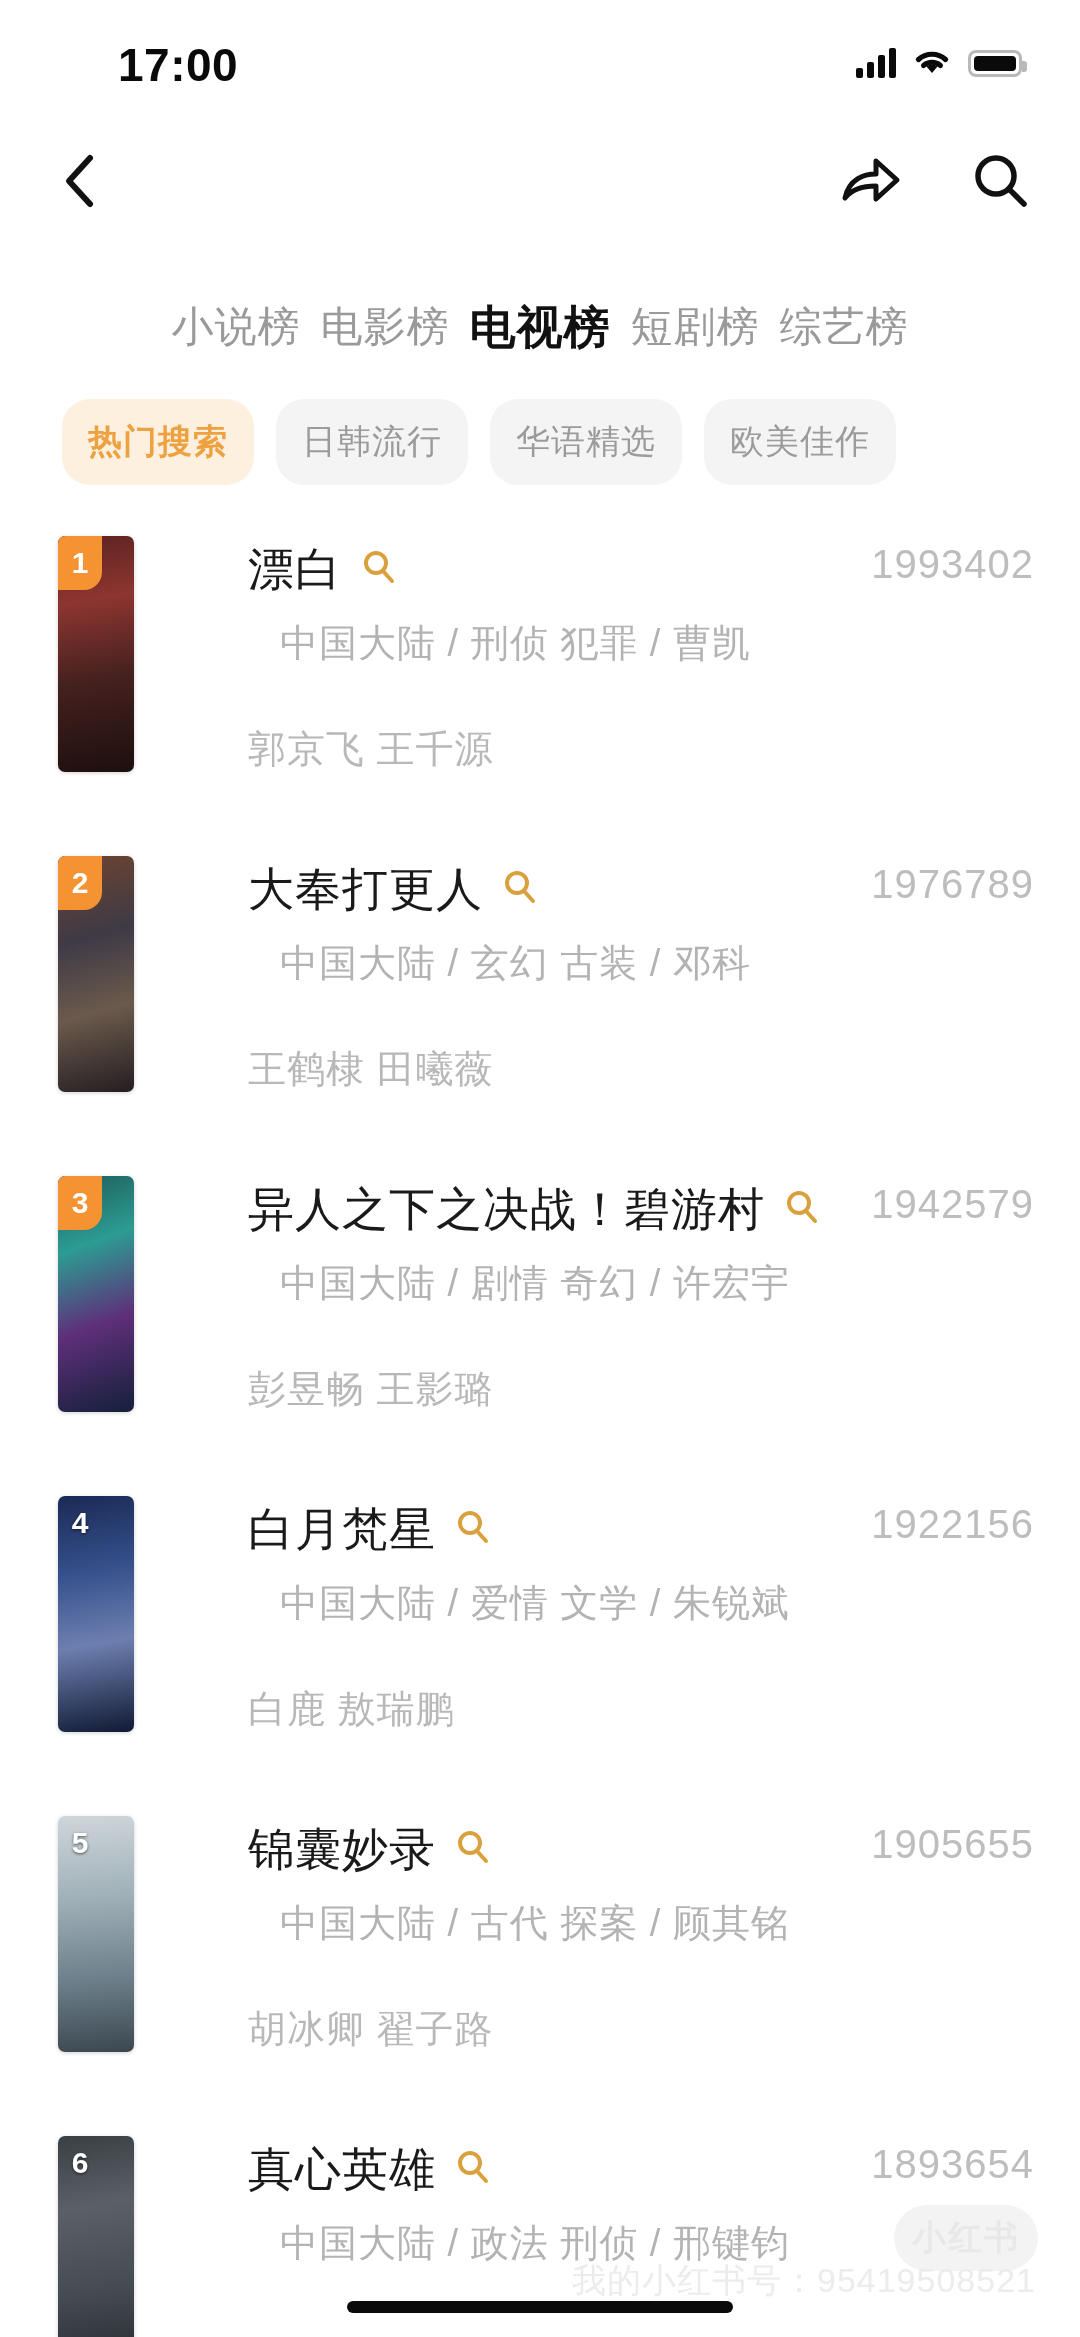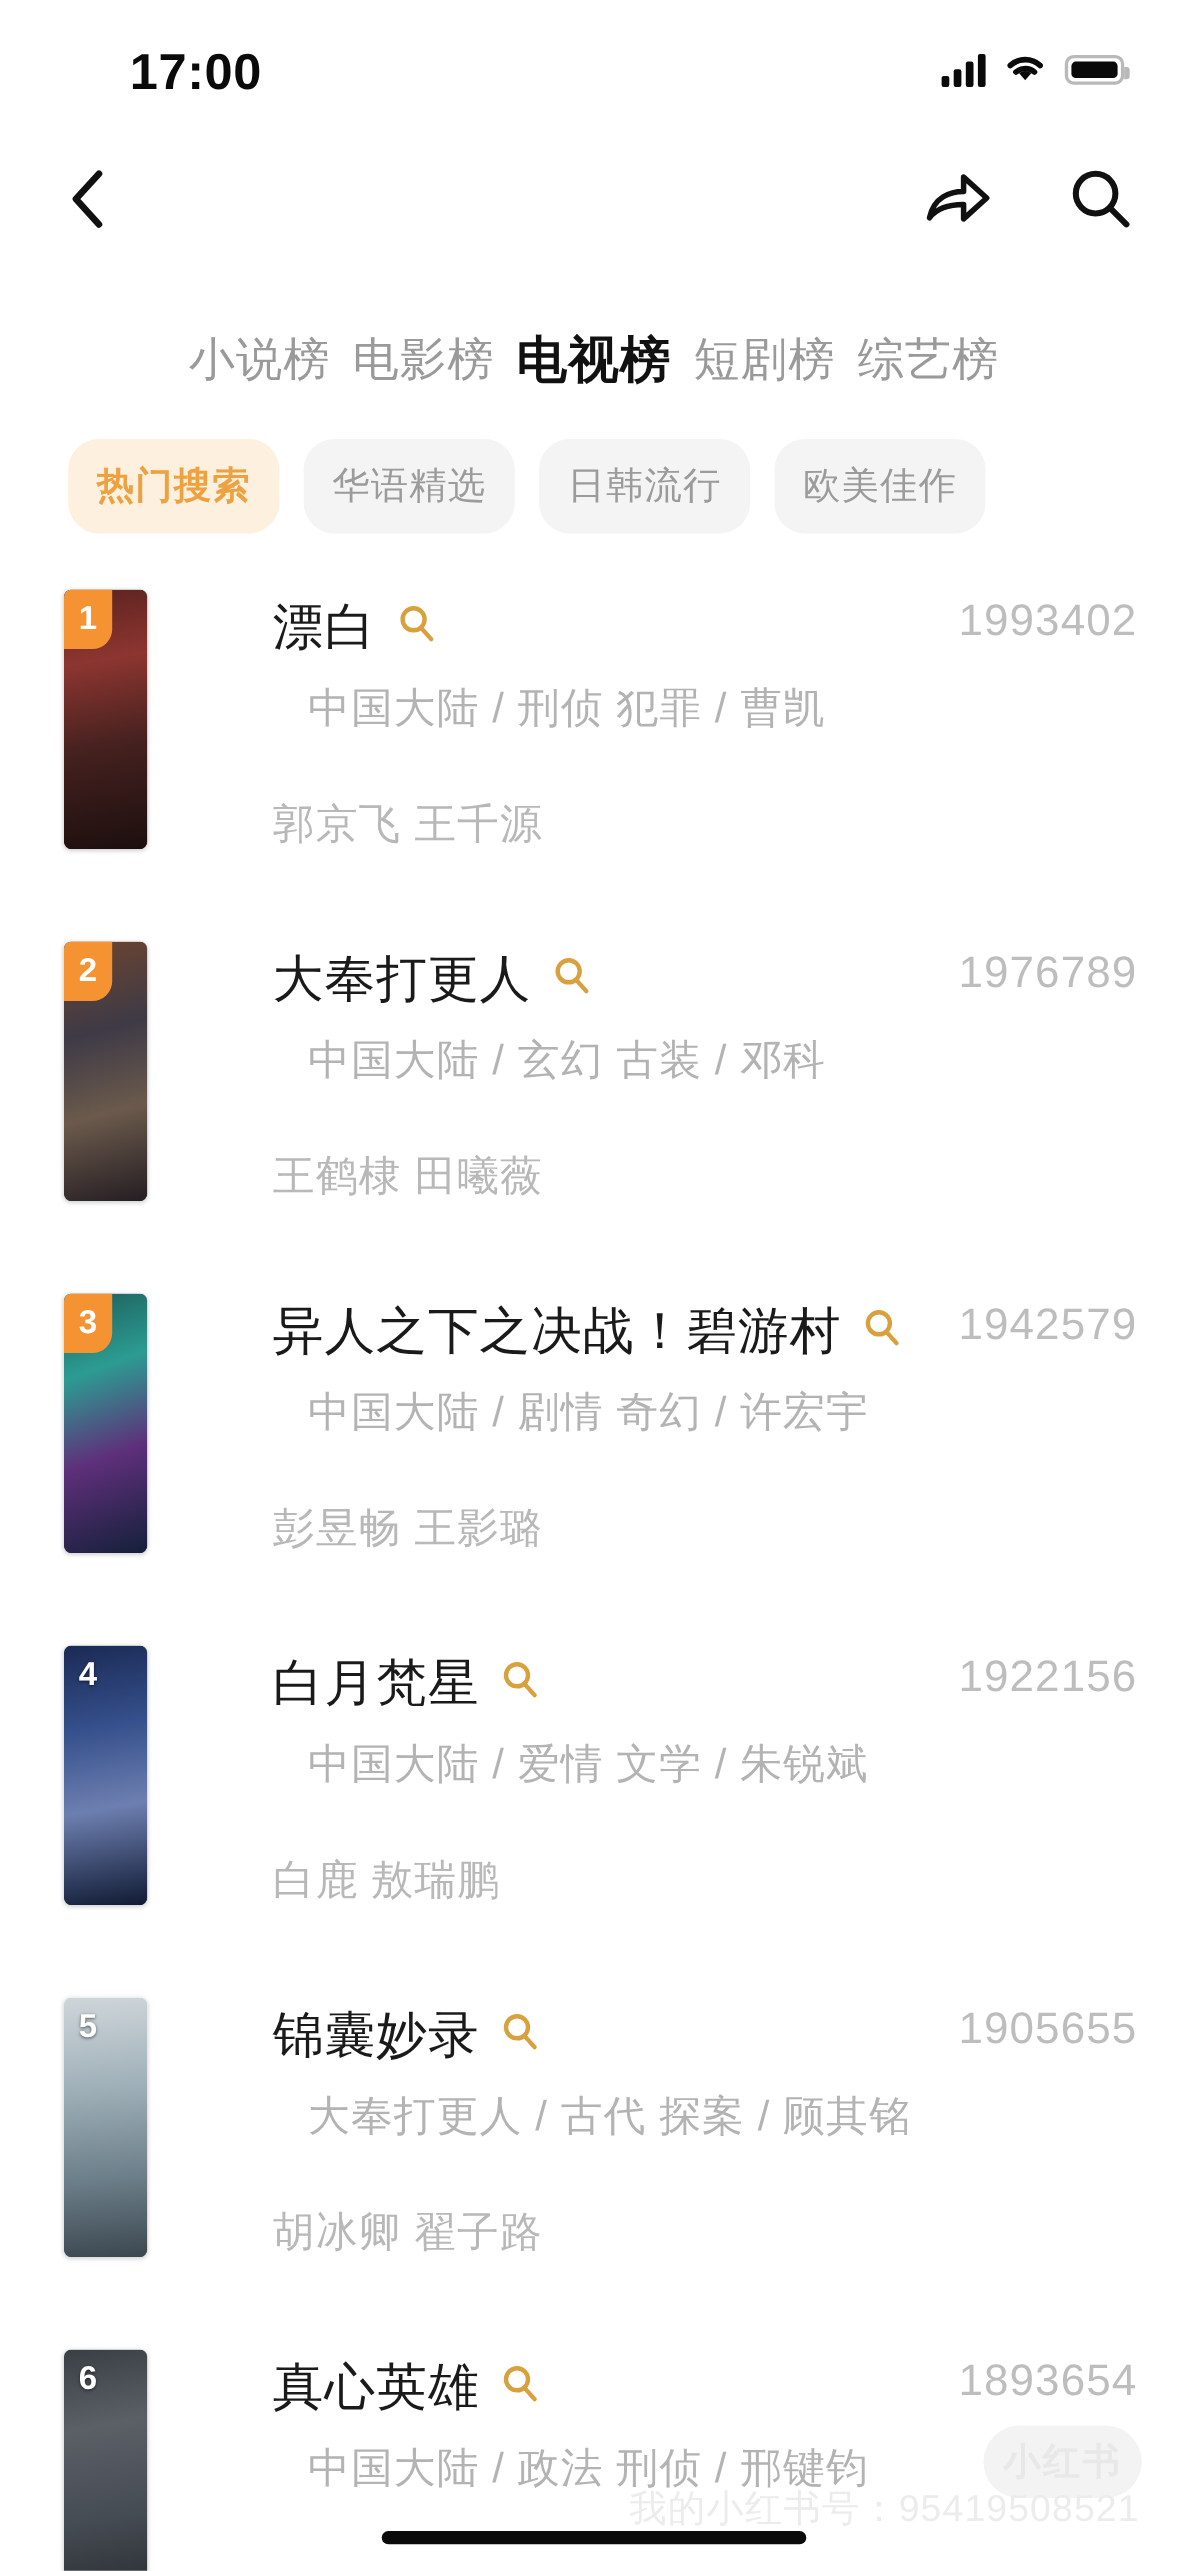--- a/index.html
+++ b/index.html
@@ -189,22 +189,22 @@
 <div class="tabs">
     <div class="tab">小说榜</div>
     <div class="tab">电影榜</div>
     <div class="tab active">电视榜</div>
     <div class="tab">短剧榜</div>
     <div class="tab">综艺榜</div>
   </div>
 
 <div class="chips">
     <div class="chip active">热门搜索</div>
+    <div class="chip">日韩流行</div>
     <div class="chip">华语精选</div>
-    <div class="chip">日韩流行</div>
     <div class="chip">欧美佳作</div>
   </div>
 
 <div class="list">
     <div class="row">
       <div class="poster">
         <div class="art" style="background:linear-gradient(170deg,#5b2321 0%,#8d3530 28%,#45211f 60%,#1c0f0e 100%)"></div>
         <div class="rank badge">1</div>
       </div>
       <div class="meta">
@@ -280,21 +280,21 @@
         <div class="rank">5</div>
       </div>
       <div class="meta">
         <div class="title-line">
           <span class="title">锦囊妙录</span>
           <span><svg width="38" height="38" viewBox="0 0 38 38">
               <circle cx="16" cy="15" r="10" stroke="#d9a13e" stroke-width="4" fill="none"></circle>
               <line x1="23" y1="23" x2="32" y2="33" stroke="#d9a13e" stroke-width="4" stroke-linecap="round"></line>
             </svg></span>
         </div>
-        <div class="tag-line">大奉打更人 / 古代 探案 / 顾其铭</div>
+        <div class="tag-line">中国大陆 / 古代 探案 / 顾其铭</div>
         <div class="cast-line">胡冰卿 翟子路</div>
         <div class="count">1905655</div>
       </div>
     </div>
     <div class="row">
       <div class="poster">
         <div class="art" style="background:linear-gradient(170deg,#3a3f44 0%,#5a6066 30%,#454b52 65%,#23282c 100%)"></div>
         <div class="rank">6</div>
       </div>
       <div class="meta">

